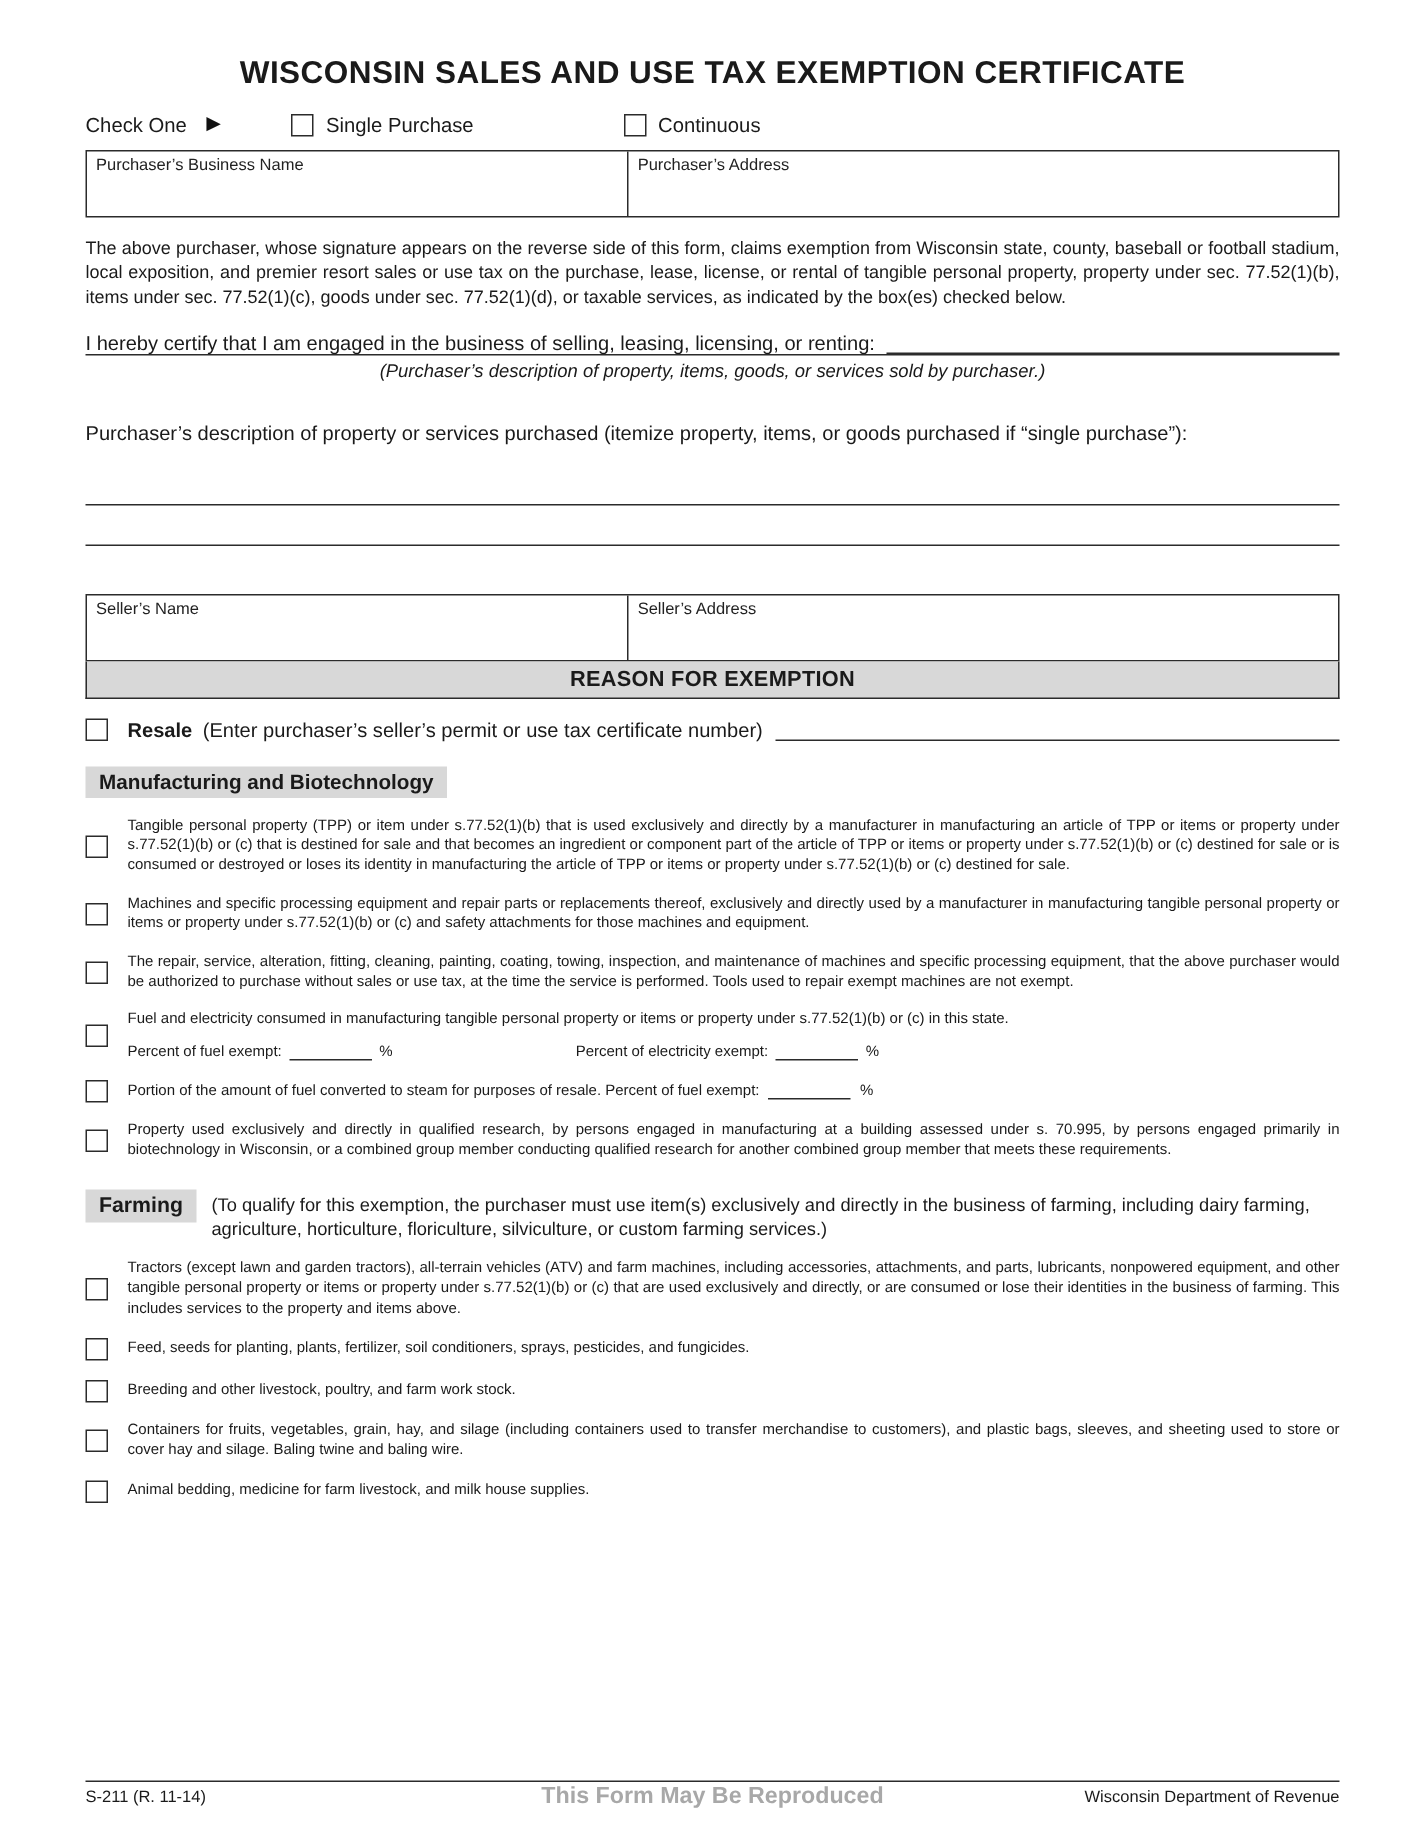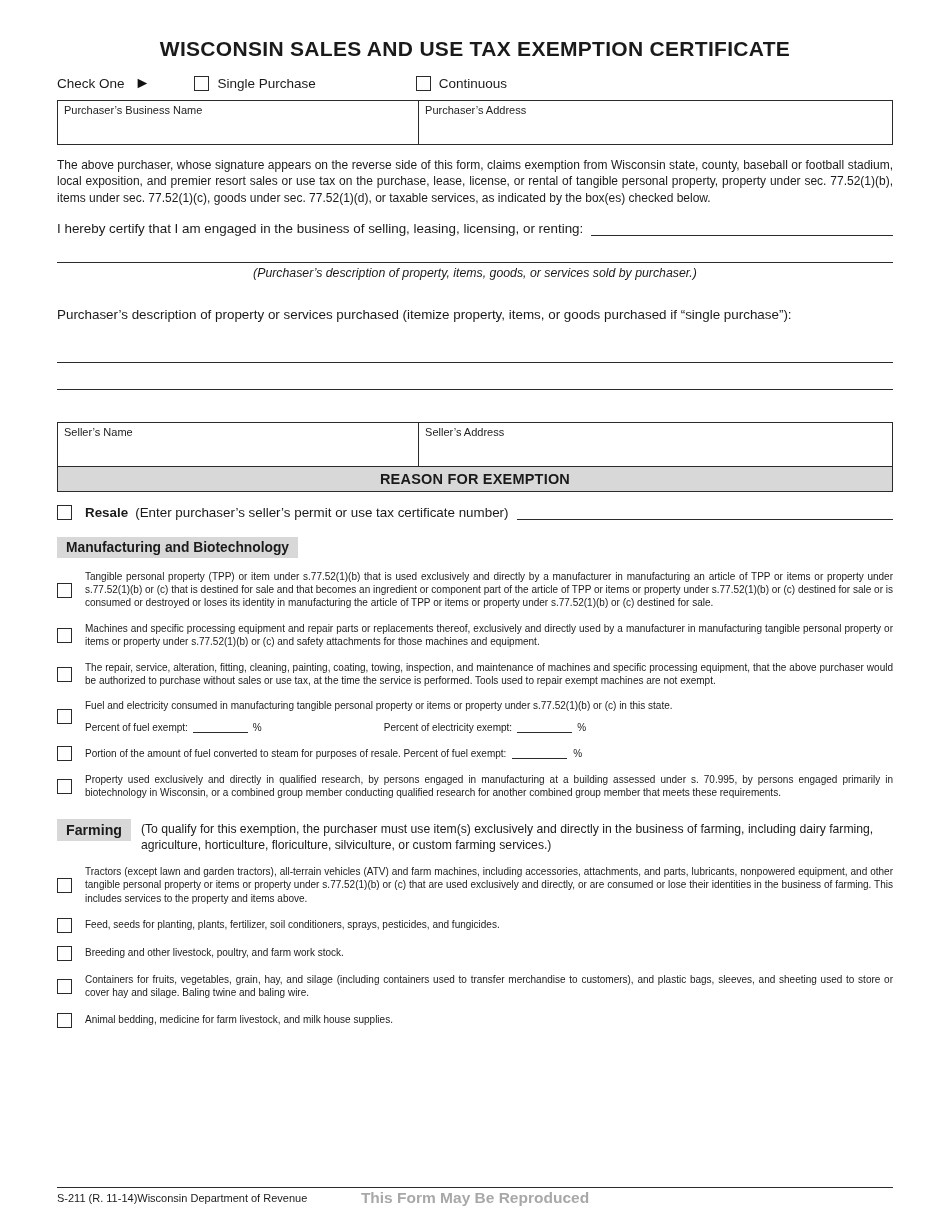--- a/index.html
+++ b/index.html
@@ -65,21 +65,21 @@
   .certify-row {
     display: flex;
     align-items: flex-end;
     font-size: 13.4px;
     margin-top: 15px;
   }
   .fill-line { border-bottom: 1px solid #2b2b2b; display: inline-block; }
   .fill-flex { flex: 1; margin-left: 8px; height: 15px; }
   .fill-short { width: 55px; height: 13px; margin: 0 5px; }
 
-  .sold-caption-block { margin-top: 26px; }
+  .sold-caption-block { }
   .rule { border-bottom: 1px solid #2b2b2b; height: 0; }
   .caption {
     text-align: center;
     font-style: italic;
     font-size: 12.3px;
     margin-top: 3px;
   }
   .purchased-label { font-size: 13.4px; margin-top: 27px; }
   .blank-rule { border-bottom: 1px solid #2b2b2b; height: 27px; }
 
@@ -139,20 +139,21 @@
   .farm-head-row .subsection-head { margin: 0 10px 0 0; font-size: 14.2px; }
   .farm-note { flex: 1; font-size: 12.2px; line-height: 1.32; padding-top: 2px; }
 
   .footer {
     margin-top: auto;
     margin-bottom: 26px;
     border-top: 1px solid #2b2b2b;
     padding-top: 4px;
     position: relative;
     display: flex;
+    justify-content: space-between;
     font-size: 11px;
   }
   .footer-center {
     position: absolute;
     left: 0; right: 0; top: 1px;
     text-align: center;
     color: #a8a8a8;
     font-weight: bold;
     font-size: 15.5px;
   }

